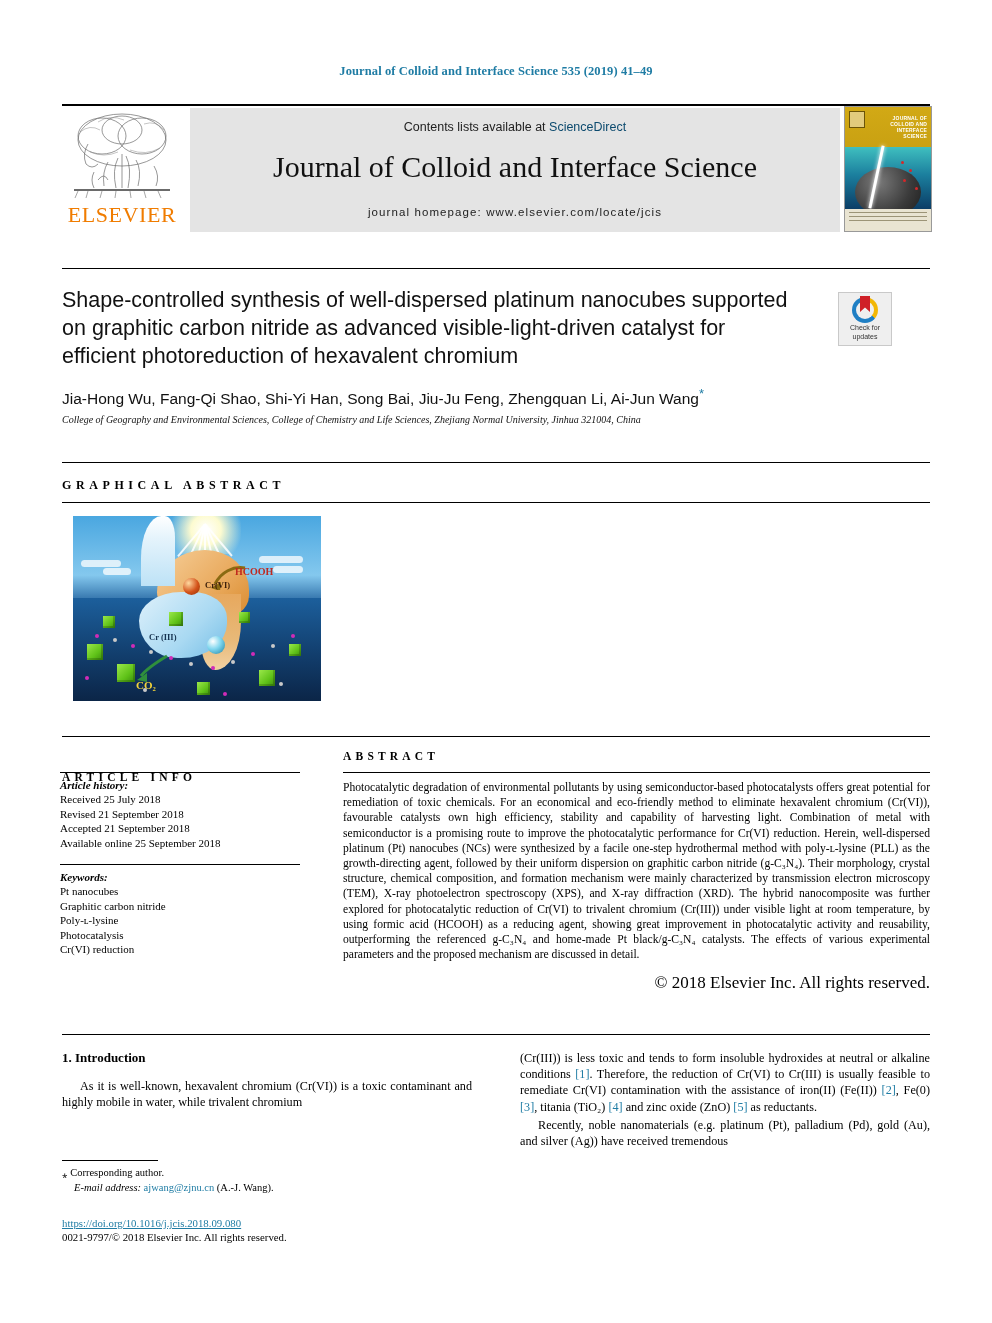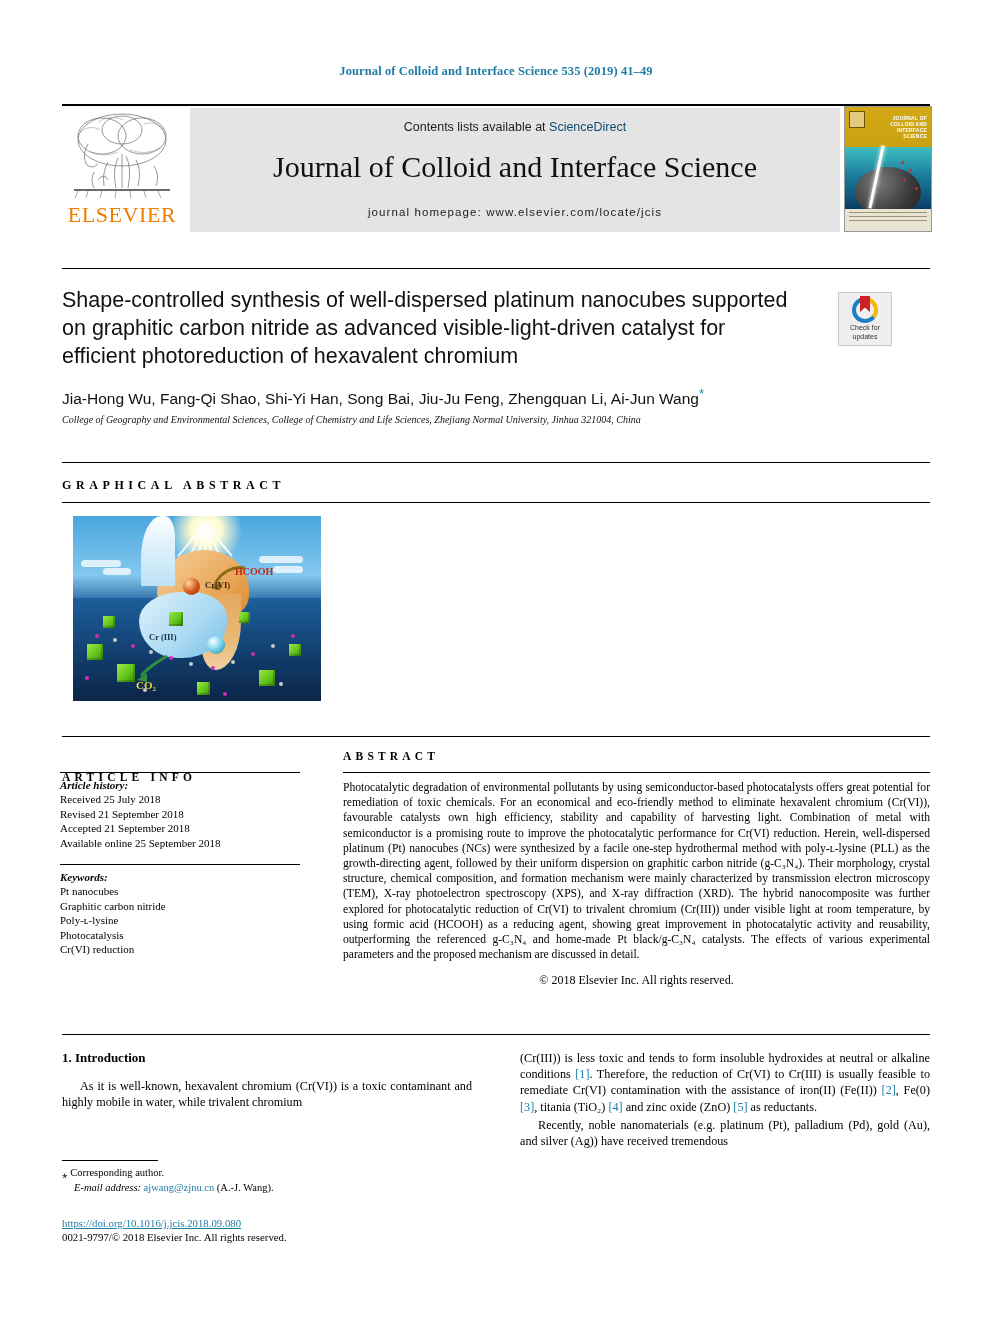--- a/index.html
+++ b/index.html
@@ -501,22 +501,22 @@
   }
   .abs-body {
     font-family: "Liberation Serif", serif;
     font-size: 11.6px;
     line-height: 15.2px;
     text-align: justify;
     margin: 0;
   }
   .abs-copy {
     font-family: "Liberation Serif", serif;
-    font-size: 12px;
-    text-align: center;
+    font-size: 17px;
+    text-align: right;
     margin-top: 11px;
   }
 
   
   .body-rule {
     position: absolute;
     left: 62px;
     top: 1034px;
     width: 868px;
     border-top: 1px solid #000;

